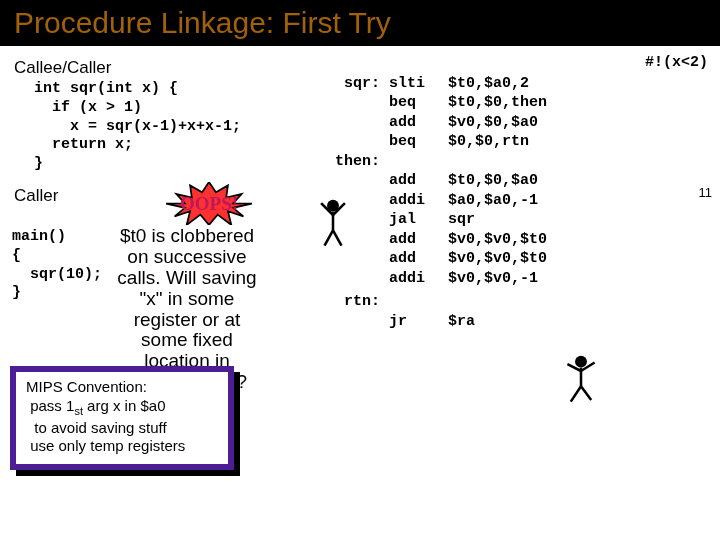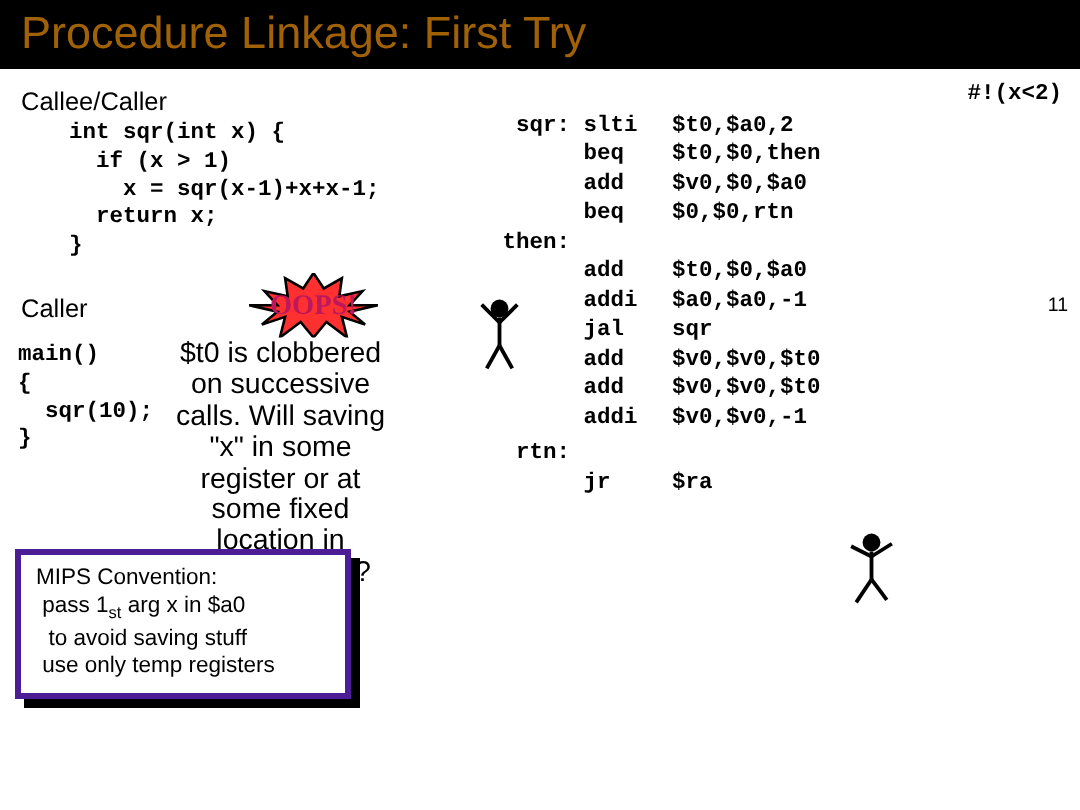--- a/index.html
+++ b/index.html
@@ -14,42 +14,42 @@
   .args { display:inline-block; }
   .comment1 { position:absolute; left:600px; top:8px; font-family:"Courier New",monospace; font-size:15px; font-weight:bold;margin-left:45px; }
   .oops { position:absolute; left:166px; top:136px; }
   .oops-burst { position:relative; width:86px; height:44px; display:flex; align-items:center; justify-content:center; }
   .oops-burst span { position:relative; z-index:2; font-family:"Comic Sans MS",cursive; font-weight:bold; font-size:19px; color:#be185d; }
   .oops-burst svg { position:absolute; inset:0; }
   .caller-main { position:absolute; left:12px; top:182px; }
   .note { position:absolute; left:112px; top:180px; width:150px; font-size:19px; line-height:1.1; text-align:center; }
   .mips-box { position:absolute; left:10px; top:320px; width:224px; }
   .mips-box .shadow { position:absolute; left:6px; top:6px; width:100%; height:100%; background:#000; }
-  .mips-box .panel { position:relative; background:#fff; border:4px solid #4c1d95; padding:6px 10px 8px 10px; font-size:15px; line-height:1.25; }
+  .mips-box .panel { position:relative; background:#fff; border:6px solid #4c1d95; padding:6px 10px 8px 10px; font-size:15px; line-height:1.25; }
   .comment2 { position:absolute; left:602px; top:312px; width:112px; font-size:13px; text-align:right; line-height:1.1; }
   .slidenum { position:absolute; right:8px; bottom:6px; font-size:13px; }
   .person { width:34px; }
   .person1 { position:absolute; left:316px; top:152px; }
   .person2 { position:absolute; left:564px; top:308px; }
   .sub { font-size:11px; vertical-align:sub; }
 </style>
 </head>
 <body>
 
 <div class="titlebar">Procedure Linkage: First Try</div>
 
 <div class="content">
   <div class="sect-head">Callee/Caller</div>
-  <div class="code-c" style="margin-left:32px">int sqr(int x) {
+  <div class="code-c" style="margin-left:20px">int sqr(int x) {
   if (x &gt; 1)
     x = sqr(x-1)+x+x-1;
   return x;
 }</div>
 
-  <div class="sect-head" style="margin-top:22px">Caller</div>
+  <div class="sect-head" style="margin-top:12px">Caller</div>
 
   <div class="asm-area">
 <span class="lbl">sqr:</span> <span class="ins">slti</span> <span class="args">$t0,$a0,2</span>
 <span class="lbl"></span> <span class="ins">beq</span> <span class="args">$t0,$0,then</span>
 <span class="lbl"></span> <span class="ins">add</span> <span class="args">$v0,$0,$a0</span>
 <span class="lbl"></span> <span class="ins">beq</span> <span class="args">$0,$0,rtn</span>
 <span class="lbl">then:</span>
 <span class="lbl"></span> <span class="ins">add</span> <span class="args">$t0,$0,$a0</span>
 <span class="lbl"></span> <span class="ins">addi</span> <span class="args">$a0,$a0,-1</span>
 <span class="lbl"></span> <span class="ins">jal</span> <span class="args">sqr</span>

